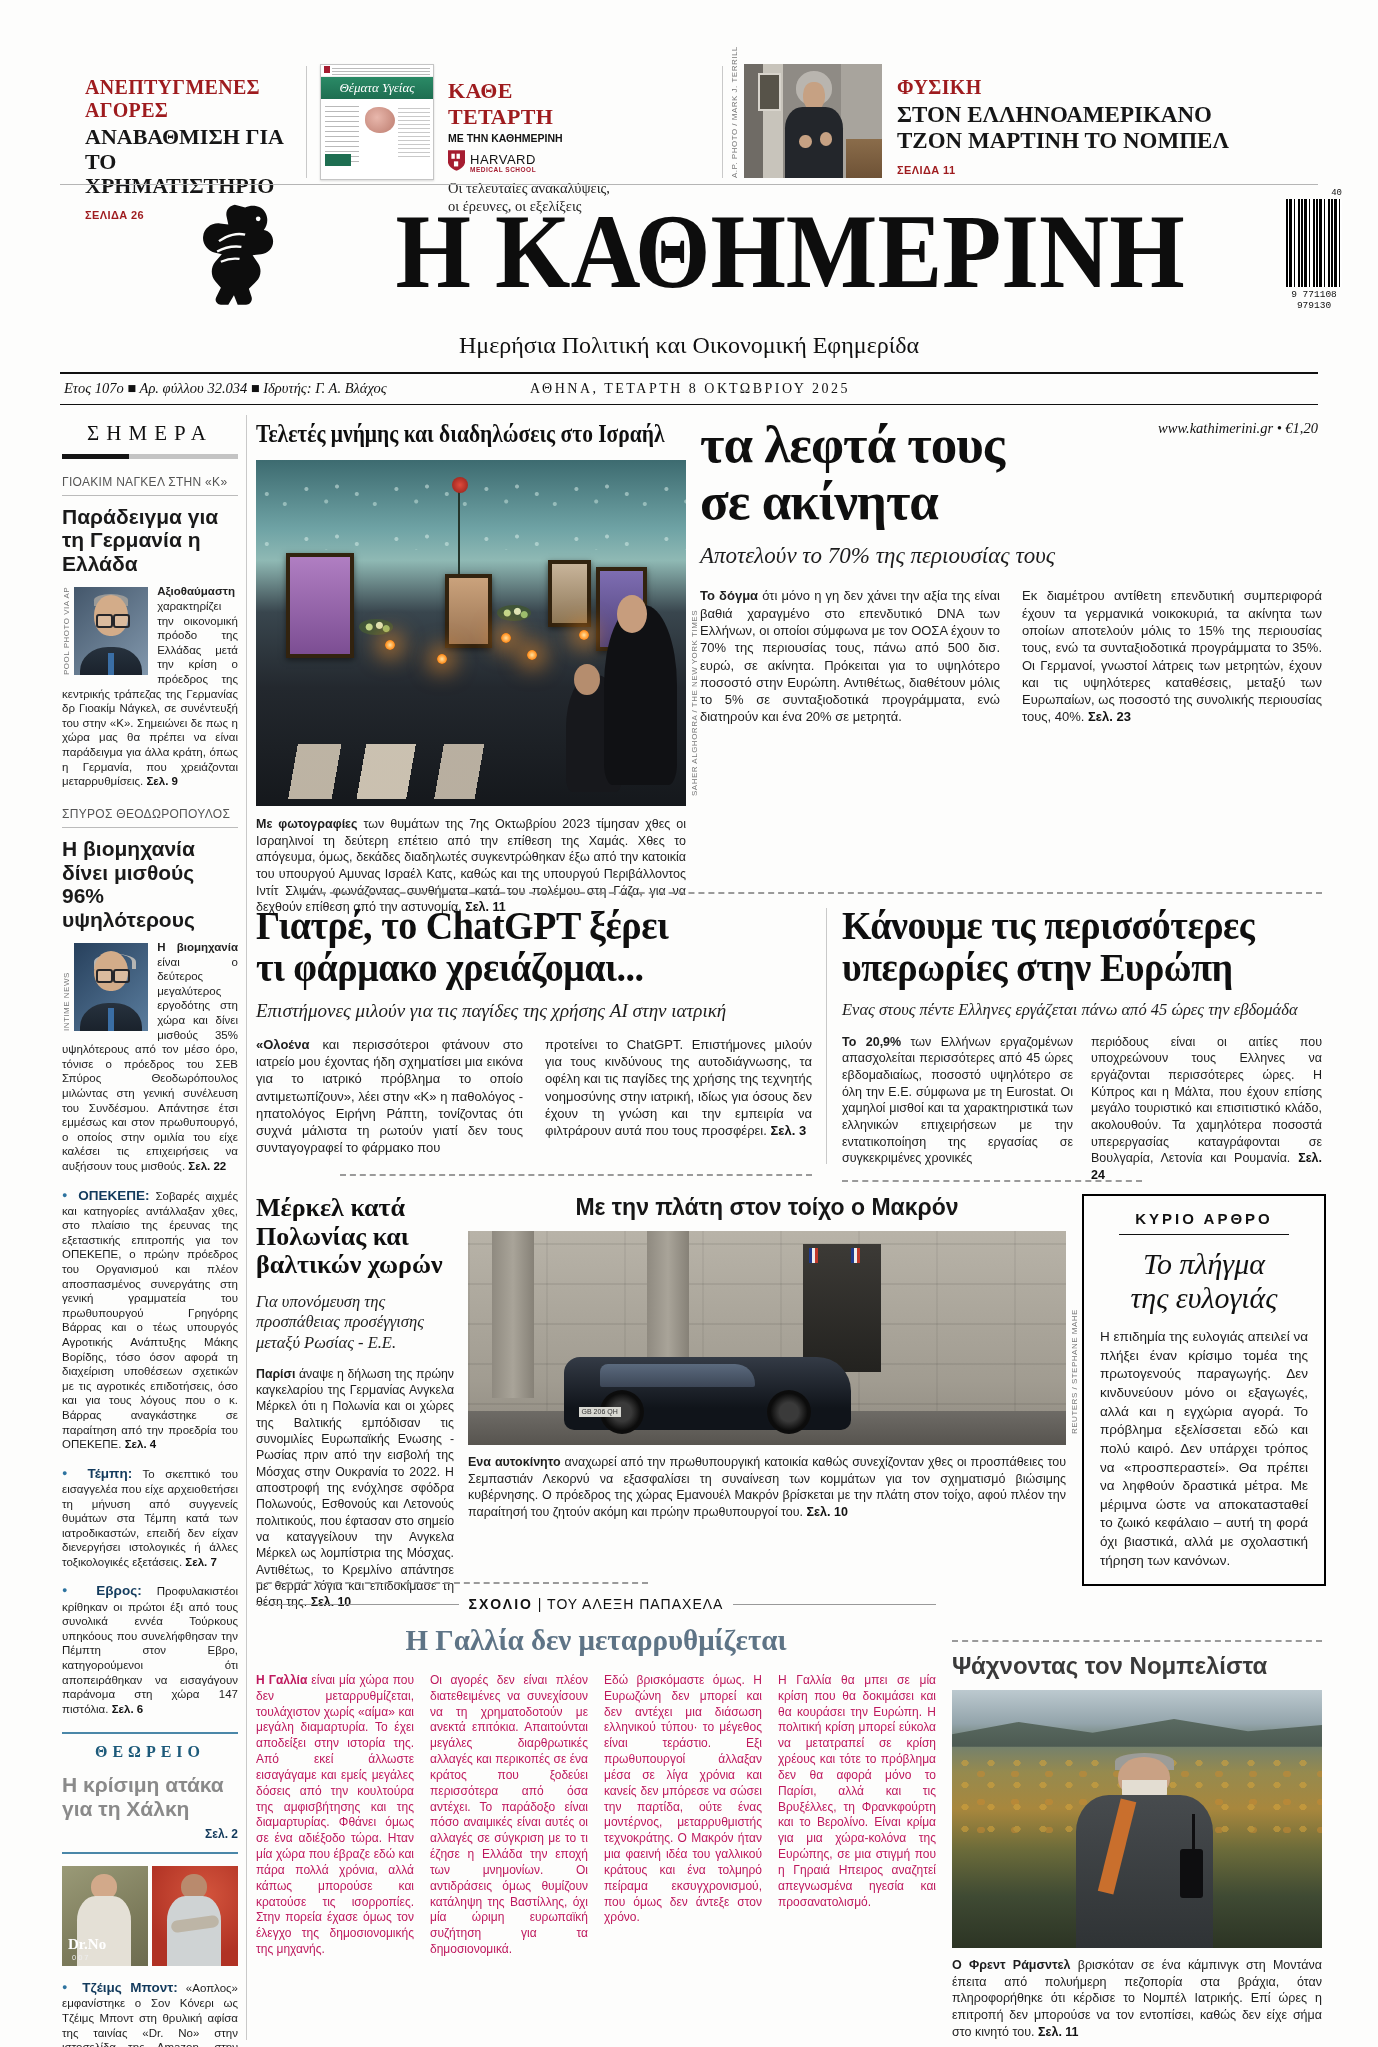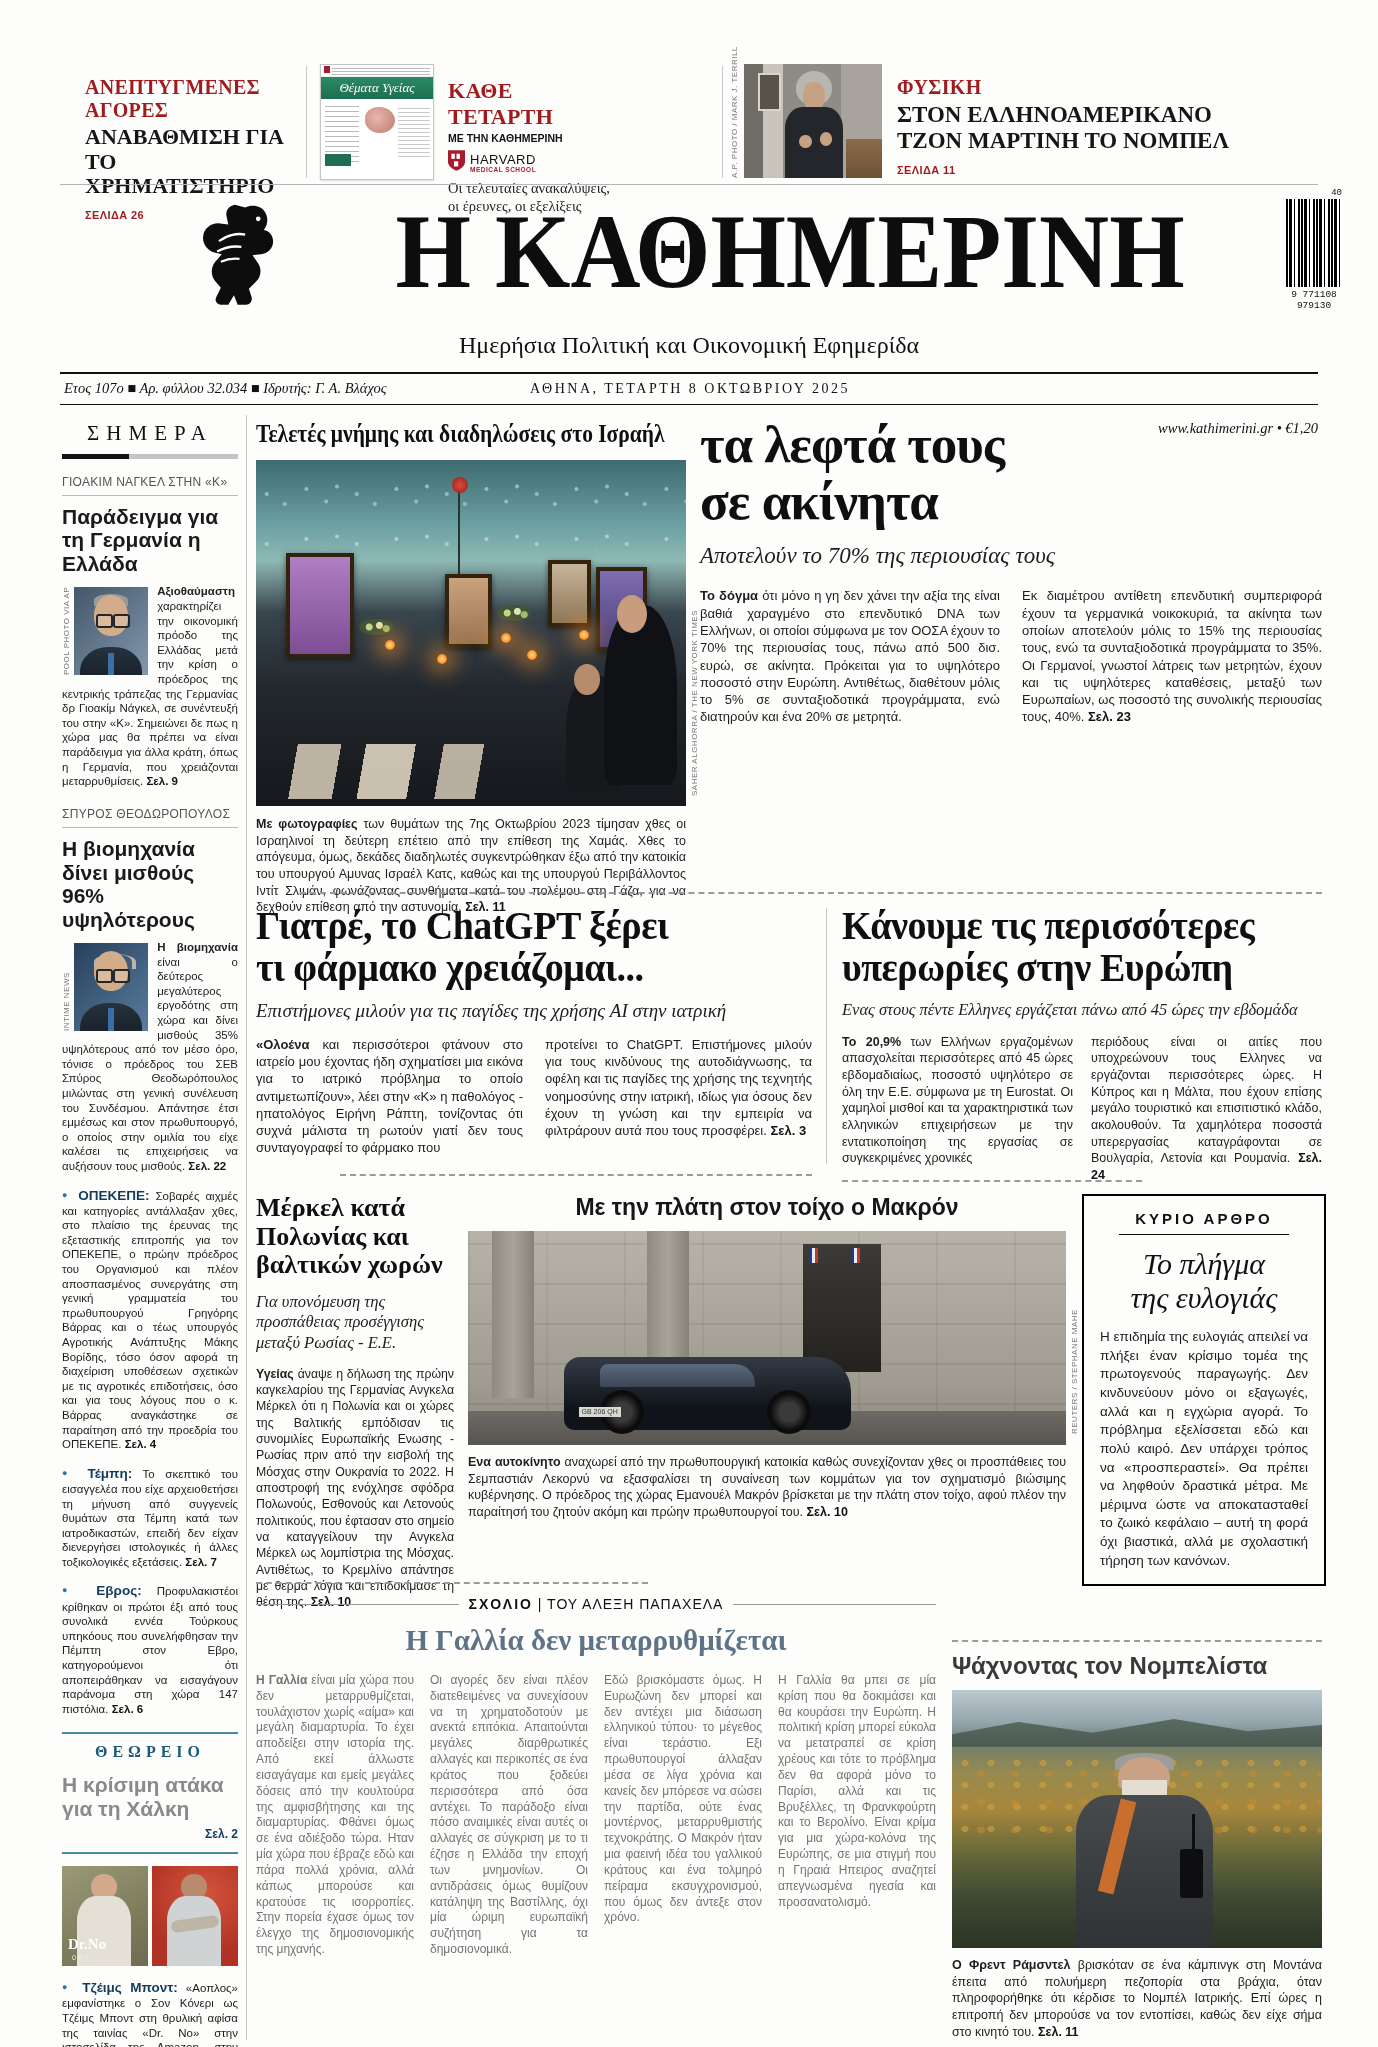--- a/index.html
+++ b/index.html
@@ -157,21 +157,21 @@
   .ed-title{font-family:"Liberation Serif",serif;font-style:italic;font-size:30px;line-height:1.12;text-align:center;color:#111;margin-bottom:14px;}
   .ed-body{font-size:13.5px;line-height:1.38;text-align:justify;color:#1b1b1b;}
 
   
   .cm-head{display:flex;align-items:center;gap:10px;}
   .cm-line{flex:1;border-top:1px solid #999;}
   .cm-label{font-size:14px;color:#111;letter-spacing:1px;white-space:nowrap;}
   .cm-label b{letter-spacing:2px;}
   .cm-title{font-family:"Liberation Serif",serif;font-weight:bold;font-size:29px;color:#5e7486;text-align:center;margin:12px 0 16px;}
   .cm-cols{display:flex;gap:16px;}
-  .cm-col{flex:1;font-size:12px;line-height:1.32;text-align:justify;color:#737373;}
+  .cm-col{flex:1;font-size:12px;line-height:1.32;text-align:justify;color:#be185d;}
   .cm-col .lead{font-weight:bold;}
 
   
   .nb-title{font-size:24px;font-weight:bold;color:#3a3a3a;}
   .ph-ramsdell{position:relative;overflow:hidden;background:linear-gradient(180deg,#bcc9cf 0%,#93a4ab 13%,#6e7f72 20%,#968a4e 32%,#a8873d 46%,#6b6b3a 62%,#3f4a33 80%,#2c3424 100%);}
   .ram-ridge{position:absolute;left:0;top:10%;width:100%;height:12%;background:linear-gradient(#5c6c63,#4c5a52);clip-path:polygon(0 60%,18% 20%,38% 55%,60% 10%,80% 50%,100% 30%,100% 100%,0 100%);}
   .ram-trees{position:absolute;left:0;top:24%;width:100%;height:34%;opacity:.55;
     background-image:radial-gradient(#d7a53c 19%,transparent 20%),radial-gradient(#c78a33 16%,transparent 17%);
     background-size:26px 22px,34px 28px;background-position:0 0,12px 8px;}
   .ram-man{position:absolute;left:30%;top:26%;width:44%;height:74%;}
@@ -451,21 +451,21 @@
   </div>
 
   <div class="abs" style="left:256px;top:1194px;width:198px;">
     <div class="hl hl-small">
       <div>Μέρκελ κατά</div>
       <div>Πολωνίας και</div>
       <div>βαλτικών χωρών</div>
     </div>
     <div class="deck" style="font-size:16.5px;line-height:1.25;margin:12px 0 12px;">Για υπονόμευση της προσπάθειας προσέγγισης μεταξύ Ρωσίας - Ε.Ε.</div>
     <div class="bcol" style="font-size:12.3px;">
-      <span class="lead">Υγείας</span>
+      <span class="lead">Παρίσι</span>
       <span>άναψε η δήλωση της πρώην καγκελαρίου της Γερμανίας Ανγκελα Μέρκελ ότι η Πολωνία και οι χώρες της Βαλτικής εμπόδισαν τις συνομιλίες Ευρωπαϊκής Ενωσης - Ρωσίας πριν από την εισβολή της Μόσχας στην Ουκρανία το 2022. Η αποστροφή της ενόχλησε σφόδρα Πολωνούς, Εσθονούς και Λετονούς πολιτικούς, που έφτασαν στο σημείο να καταγγείλουν την Ανγκελα Μέρκελ ως λομπίστρια της Μόσχας. Αντιθέτως, το Κρεμλίνο απάντησε με θερμά λόγια και επιδοκίμασε τη θέση της.</span>
       <b class="pref">Σελ. 10</b>
     </div>
   </div>
 
   <div class="abs" style="left:468px;top:1194px;width:598px;">
     <div class="mac-title">Με την πλάτη στον τοίχο ο Μακρόν</div>
     <div class="ph-macron" style="margin-top:10px;width:598px;height:214px;">
       <div class="mac-col" style="left:4%;"></div>
       <div class="mac-col" style="left:30%;"></div>

